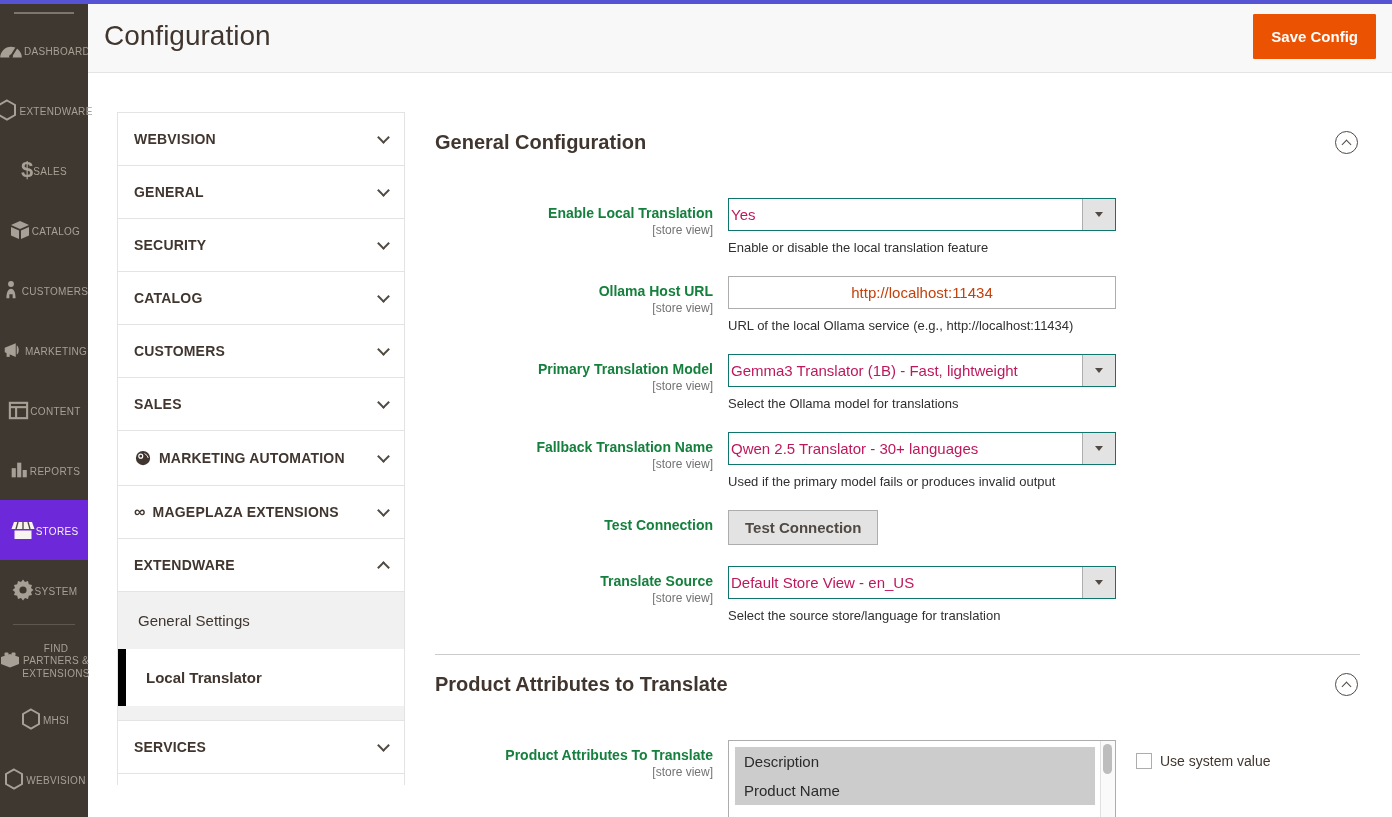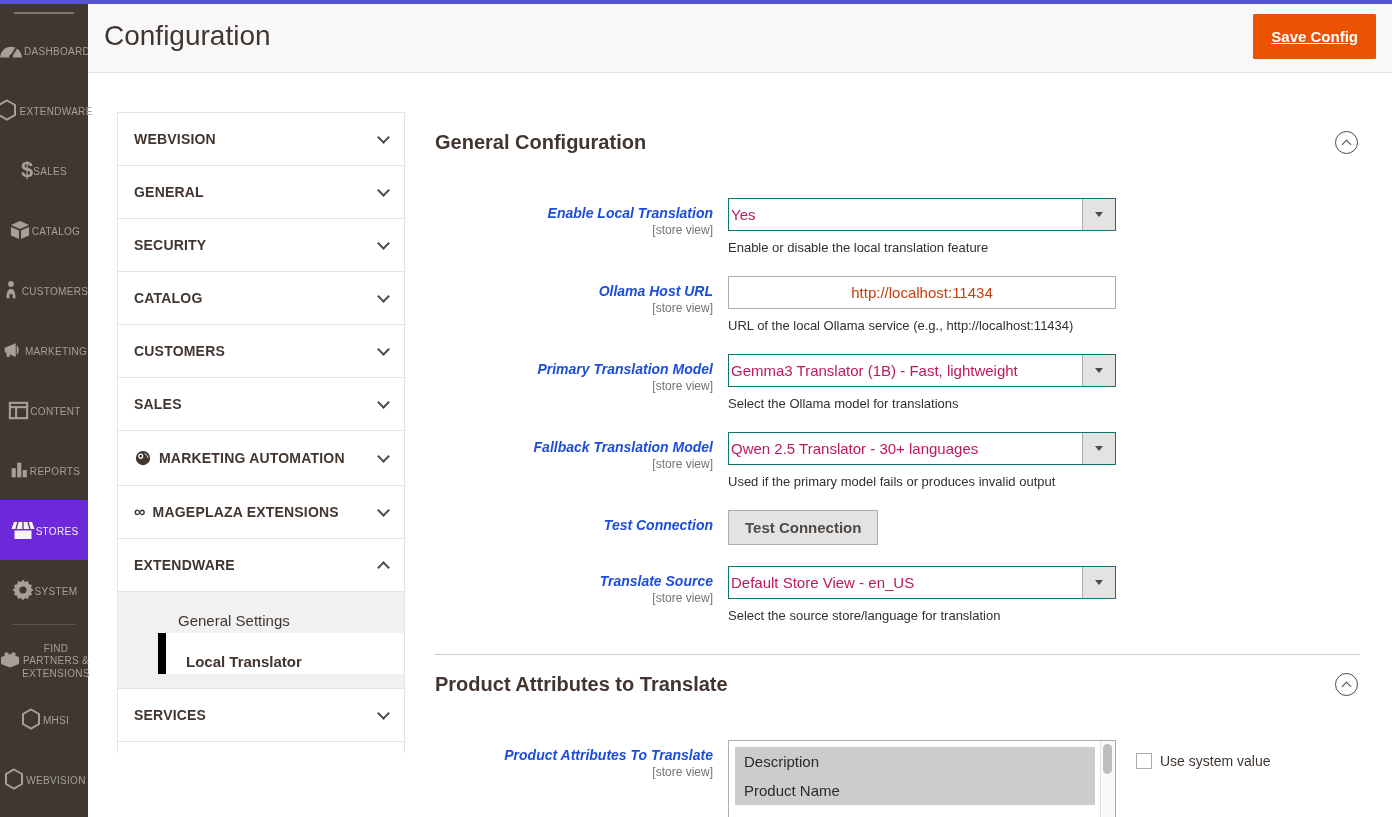--- a/index.html
+++ b/index.html
@@ -19,47 +19,47 @@
   .menu-item .mi-label { font-size:10px; letter-spacing:.3px; margin-top:5px; line-height:1.25; }
   .menu-item.active { background:#6d28d9; color:#f7f3ee; }
   .menu-divider { height:1px; background:#5d5750; margin:4px 13px; }
   .dollar { font-weight:700; font-size:24px; }
   .infinity { font-weight:700; font-size:16px; color:#41362f; line-height:1; }
 
   
   .main { flex:1; display:flex; flex-direction:column; min-width:0;border-radius:25px; }
   .page-header { height:73px; background:#f8f8f8; border-bottom:1px solid #e3e3e3; display:flex; align-items:center; justify-content:space-between; padding:0 16px; flex-shrink:0; }
   .page-title { font-size:28px; font-weight:400; color:#41362f; }
-  .save-btn { background:#eb5202; border:1px solid #eb5202; color:#fff; font-family:inherit; font-size:15px; font-weight:700; padding:13px 17px; border-radius:1px; cursor:pointer;text-decoration:underline; }
+  .save-btn { background:#eb5202; border:1px solid #eb5202; color:#fff; font-family:inherit; font-size:15px; font-weight:700; padding:13px 17px; border-radius:1px; cursor:pointer; }
 
   .content { flex:1; display:flex; padding:40px 32px 0 29px; overflow:hidden; }
 
   
   .config-nav { width:288px; flex-shrink:0; }
   .nav-section { border:1px solid #e3e3e3; margin-top:-1px; background:#fff; }
   .nav-head { display:flex; align-items:center; justify-content:space-between; padding:18px 16px; cursor:pointer; }
   .nav-title { font-size:14px; font-weight:700; color:#41362f; letter-spacing:.2px; display:flex; align-items:center; gap:7px; }
   .chev { width:9px; height:9px; border-right:2px solid #514943; border-bottom:2px solid #514943; transform:rotate(45deg); margin-top:-4px; flex-shrink:0; }
   .chev.up { transform:rotate(-135deg); margin-top:4px; }
   .nav-sub { background:#f1f1f1; border-top:1px solid #e3e3e3; padding-bottom:14px; }
-  .nav-sub-item { padding:20px 16px 4px 20px; font-size:15px; color:#41362f; cursor:pointer;margin-left:40px; }
+  .nav-sub-item { padding:20px 16px 20px 20px; font-size:15px; color:#41362f; cursor:pointer; }
   .nav-sub-item.active { background:#fff; border-left:8px solid #000000; padding-left:20px; font-weight:600; }
   .nav-section.stub { height:12px; border-bottom:none; }
   .ma-icon svg, .mp-icon { display:inline-block; vertical-align:middle; }
 
   
   .config-main { flex:1; padding-left:30px; min-width:0; }
   .section-head { display:flex; align-items:center; justify-content:space-between; margin:18px 2px 44px 0; }
   .section-title { font-size:20px; font-weight:700; color:#41362f; }
   .collapse-btn { width:23px; height:23px; border:1px solid #514943; border-radius:50%; display:flex; align-items:center; justify-content:center; cursor:pointer; background:#fff; }
   .collapse-btn .chev { width:7px; height:7px; border-width:1.5px; }
 
   .field-row { display:flex; margin-bottom:21px; }
   .f-label { width:293px; flex-shrink:0; text-align:right; padding-right:15px; padding-top:7px; }
-  .f-label .lbl { font-size:14px; font-weight:700; color:#1d4ed8; line-height:1.25;font-style:italic; }
+  .f-label .lbl { font-size:14px; font-weight:700; color:#15803d; line-height:1.25; }
   .f-label .scope { font-size:12px; color:#737373; margin-top:0; }
   .f-control { width:388px; flex-shrink:0; }
   .control-select { position:relative; height:33px; border:1px solid #0f766e; background:#fff; display:flex; align-items:center; padding-left:2px; font-size:15px; color:#be185d; cursor:pointer; }
   .select-arrow { position:absolute; right:0; top:0; bottom:0; width:33px; background:#e3e3e3; border-left:1px solid #adadad; display:flex; align-items:center; justify-content:center; }
   .select-arrow::after { content:""; border-left:4px solid transparent; border-right:4px solid transparent; border-top:5px solid #514943; }
   .text-input { width:100%; height:33px; border:1px solid #adadad; padding:0 10px; font-size:15px; color:#c2410c; font-family:inherit; background:#fff;text-align:center; }
   .note { font-size:13px; color:#303030; margin-top:9px; }
   .test-btn { background:#e3e3e3; border:1px solid #adadad; color:#514943; font-family:inherit; font-size:15px; font-weight:600; padding:8px 16px; cursor:pointer; }
 
   .divider { border:none; border-top:1px solid #ccc; margin:31px 0 0; }
@@ -360,21 +360,21 @@
             <div class="control-select">
               <span>Gemma3 Translator (1B) - Fast, lightweight</span>
               <span class="select-arrow"></span>
             </div>
             <div class="note">Select the Ollama model for translations</div>
           </div>
         </div>
 
         <div class="field-row">
           <div class="f-label">
-            <div class="lbl">Fallback Translation Model</div>
+            <div class="lbl">Fallback Translation Name</div>
             <div class="scope">[store view]</div>
           </div>
           <div class="f-control">
             <div class="control-select">
               <span>Qwen 2.5 Translator - 30+ languages</span>
               <span class="select-arrow"></span>
             </div>
             <div class="note">Used if the primary model fails or produces invalid output</div>
           </div>
         </div>

